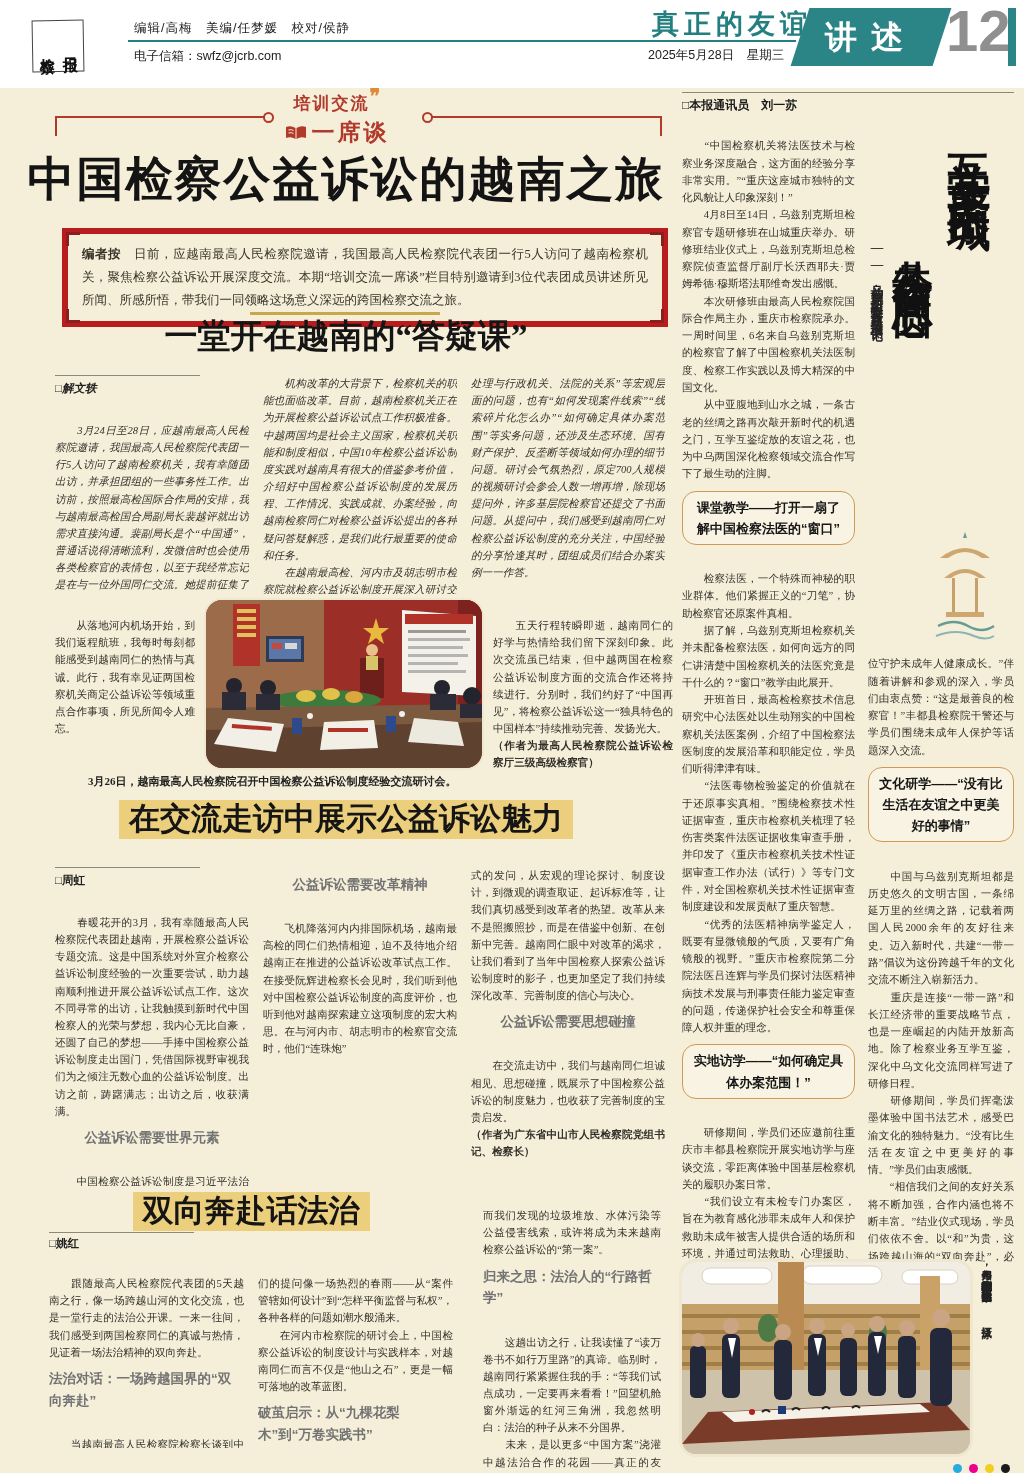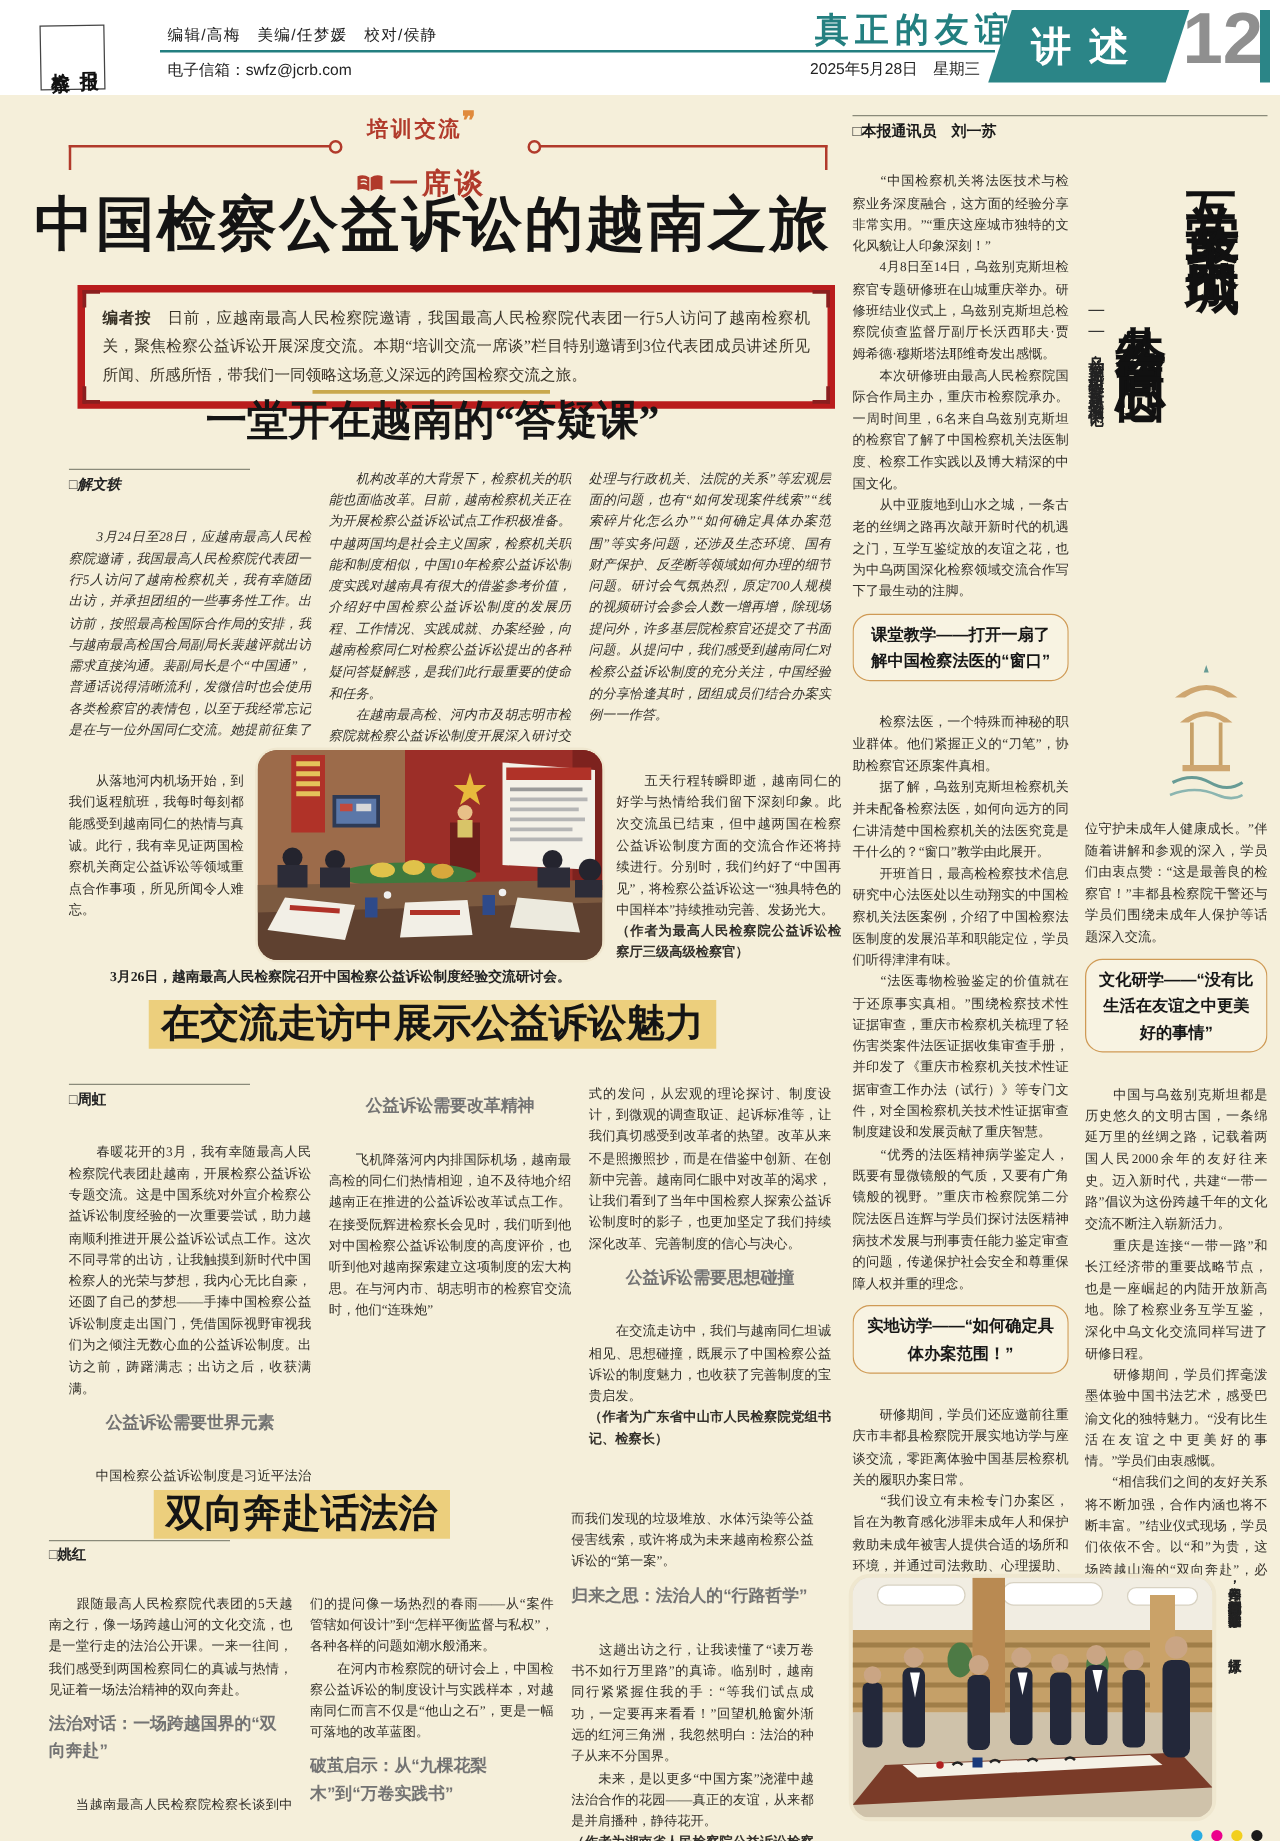--- a/index.html
+++ b/index.html
@@ -1,19 +1,19 @@
 <!DOCTYPE html>
 <html><head>
 <meta charset="utf-8">
 <style>
   html,body{margin:0;padding:0;background:#d9d4c4;}
   .page{position:relative;width:1024px;height:1473px;background:#f5efda;overflow:hidden;
         font-family:"Liberation Serif","DejaVu Serif",serif;color:#2b2b2b;}
   
-  .masthead{position:absolute;top:0;left:0;width:1024px;height:76px;background:#ffffff;}
+  .masthead{position:absolute;top:0;left:0;width:1024px;height:88px;background:#ffffff;}
   .logo{position:absolute;left:32px;top:20px;width:46px;height:46px;border:1px solid #444;
         display:grid;grid-template-columns:1fr 1fr;align-items:center;justify-items:center;
         font-weight:bold;font-size:15px;line-height:1;transform:rotate(-1deg);color:#111;padding:2px;}
   .logo span{writing-mode:vertical-rl;text-orientation:upright;}
   .m-editors{position:absolute;left:134px;top:20px;font-family:"Liberation Sans",sans-serif;
              font-size:12.5px;color:#222;letter-spacing:1px;}
   .m-email{position:absolute;left:134px;top:48px;font-family:"Liberation Sans",sans-serif;
            font-size:12.5px;color:#222;}
   .m-rule{position:absolute;left:128px;top:40px;width:668px;height:2px;background:#237f80;}
   .m-section{position:absolute;left:652px;top:6px;font-family:"Liberation Sans",sans-serif;
@@ -26,21 +26,21 @@
             font-weight:bold;font-size:58px;color:#8f8f8f;line-height:1;}
   .m-bar{position:absolute;left:1008px;top:8px;width:8px;height:58px;background:#2b8587;}
   
   .red-line{position:absolute;height:0;border-top:2px solid #b13a2b;}
   .red-drop{position:absolute;width:0;height:20px;border-left:2px solid #b13a2b;}
   .red-dot{position:absolute;width:7px;height:7px;border:2px solid #b13a2b;border-radius:50%;background:#f5efda;}
   .badge{position:absolute;left:262px;top:90px;width:150px;text-align:center;}
   .badge .t1{font-family:"Liberation Sans",sans-serif;font-weight:bold;font-size:17px;color:#b13a2b;letter-spacing:2px;}
   .badge .qq{color:#e08a3c;font-size:20px;font-weight:bold;position:relative;top:-6px;}
   .badge .t2{font-family:"Liberation Sans",sans-serif;font-weight:bold;font-size:23px;color:#b13a2b;
-             letter-spacing:3px;display:flex;align-items:center;justify-content:center;gap:5px;margin-top:16px;}
+             letter-spacing:3px;display:flex;align-items:center;justify-content:center;gap:5px;margin-top:2px;}
   .headline{position:absolute;left:0;top:148px;width:692px;text-align:center;font-weight:900;
             font-size:47px;letter-spacing:2px;color:#141414;}
   .edbox{position:absolute;left:62px;top:228px;width:566px;padding:9px 14px;border:6px solid #b91c1c;
          font-size:12.5px;line-height:1.85;text-align:justify;color:#3a3428;}
   .edbox .corner{position:absolute;width:11px;height:11px;}
   .edbox .c1{left:-2px;top:-2px;border-left:3px solid #8a1f1f;border-top:3px solid #8a1f1f;}
   .edbox .c2{right:-2px;top:-2px;border-right:3px solid #8a1f1f;border-top:3px solid #8a1f1f;}
   .edbox .c3{left:-2px;bottom:-2px;border-left:3px solid #8a1f1f;border-bottom:3px solid #8a1f1f;}
   .edbox .c4{right:-2px;bottom:-2px;border-right:3px solid #8a1f1f;border-bottom:3px solid #8a1f1f;}
   .ed-underline{position:absolute;left:250px;top:312px;width:190px;height:3px;background:#c9a84c;}
@@ -231,21 +231,21 @@
       <span>　　飞机降落河内内排国际机场，越南最高检的同仁们热情相迎，迫不及待地介绍越南正在推进的公益诉讼改革试点工作。在接受阮辉进检察长会见时，我们听到他对中国检察公益诉讼制度的高度评价，也听到他对越南探索建立这项制度的宏大构思。在与河内市、胡志明市的检察官交流时，他们“连珠炮”</span>
     </div>
     <div class="col" style="height:336px;">
       <span>式的发问，从宏观的理论探讨、制度设计，到微观的调查取证、起诉标准等，让我们真切感受到改革者的热望。改革从来不是照搬照抄，而是在借鉴中创新、在创新中完善。越南同仁眼中对改革的渴求，让我们看到了当年中国检察人探索公益诉讼制度时的影子，也更加坚定了我们持续深化改革、完善制度的信心与决心。</span>
       <div class="subhead">公益诉讼需要思想碰撞</div>
       <span>　　在交流走访中，我们与越南同仁坦诚相见、思想碰撞，既展示了中国检察公益诉讼的制度魅力，也收获了完善制度的宝贵启发。</span>
       <span class="credit">（作者为广东省中山市人民检察院党组书记、检察长）</span>
     </div>
   </div>
 
-  <div style="position:absolute;left:39px;top:1190px;width:612px;height:283px;overflow:hidden;display:flex;gap:14px;">
+  <div style="position:absolute;left:49px;top:1190px;width:612px;height:283px;overflow:hidden;display:flex;gap:30px;">
     <div style="width:404px;">
       <div style="text-align:center;font-weight:900;font-size:31px;color:#151515;">
         <span class="hl">双向奔赴话法治</span>
       </div>
       <div class="byline" style="">□姚红</div>
       <div style="display:flex;gap:14px;">
         <div class="col" style="width:195px;height:190px;">
           <span>　　跟随最高人民检察院代表团的5天越南之行，像一场跨越山河的文化交流，也是一堂行走的法治公开课。一来一往间，我们感受到两国检察同仁的真诚与热情，见证着一场法治精神的双向奔赴。</span>
           <div class="subhead left">法治对话：一场跨越国界的“双向奔赴”</div>
           <span>　　当越南最高人民检察院检察长谈到中国检察公益诉讼的“湖南样本”时，我仿佛看到一粒种子正在异国土壤中悄然扎根。越南检察官</span>

